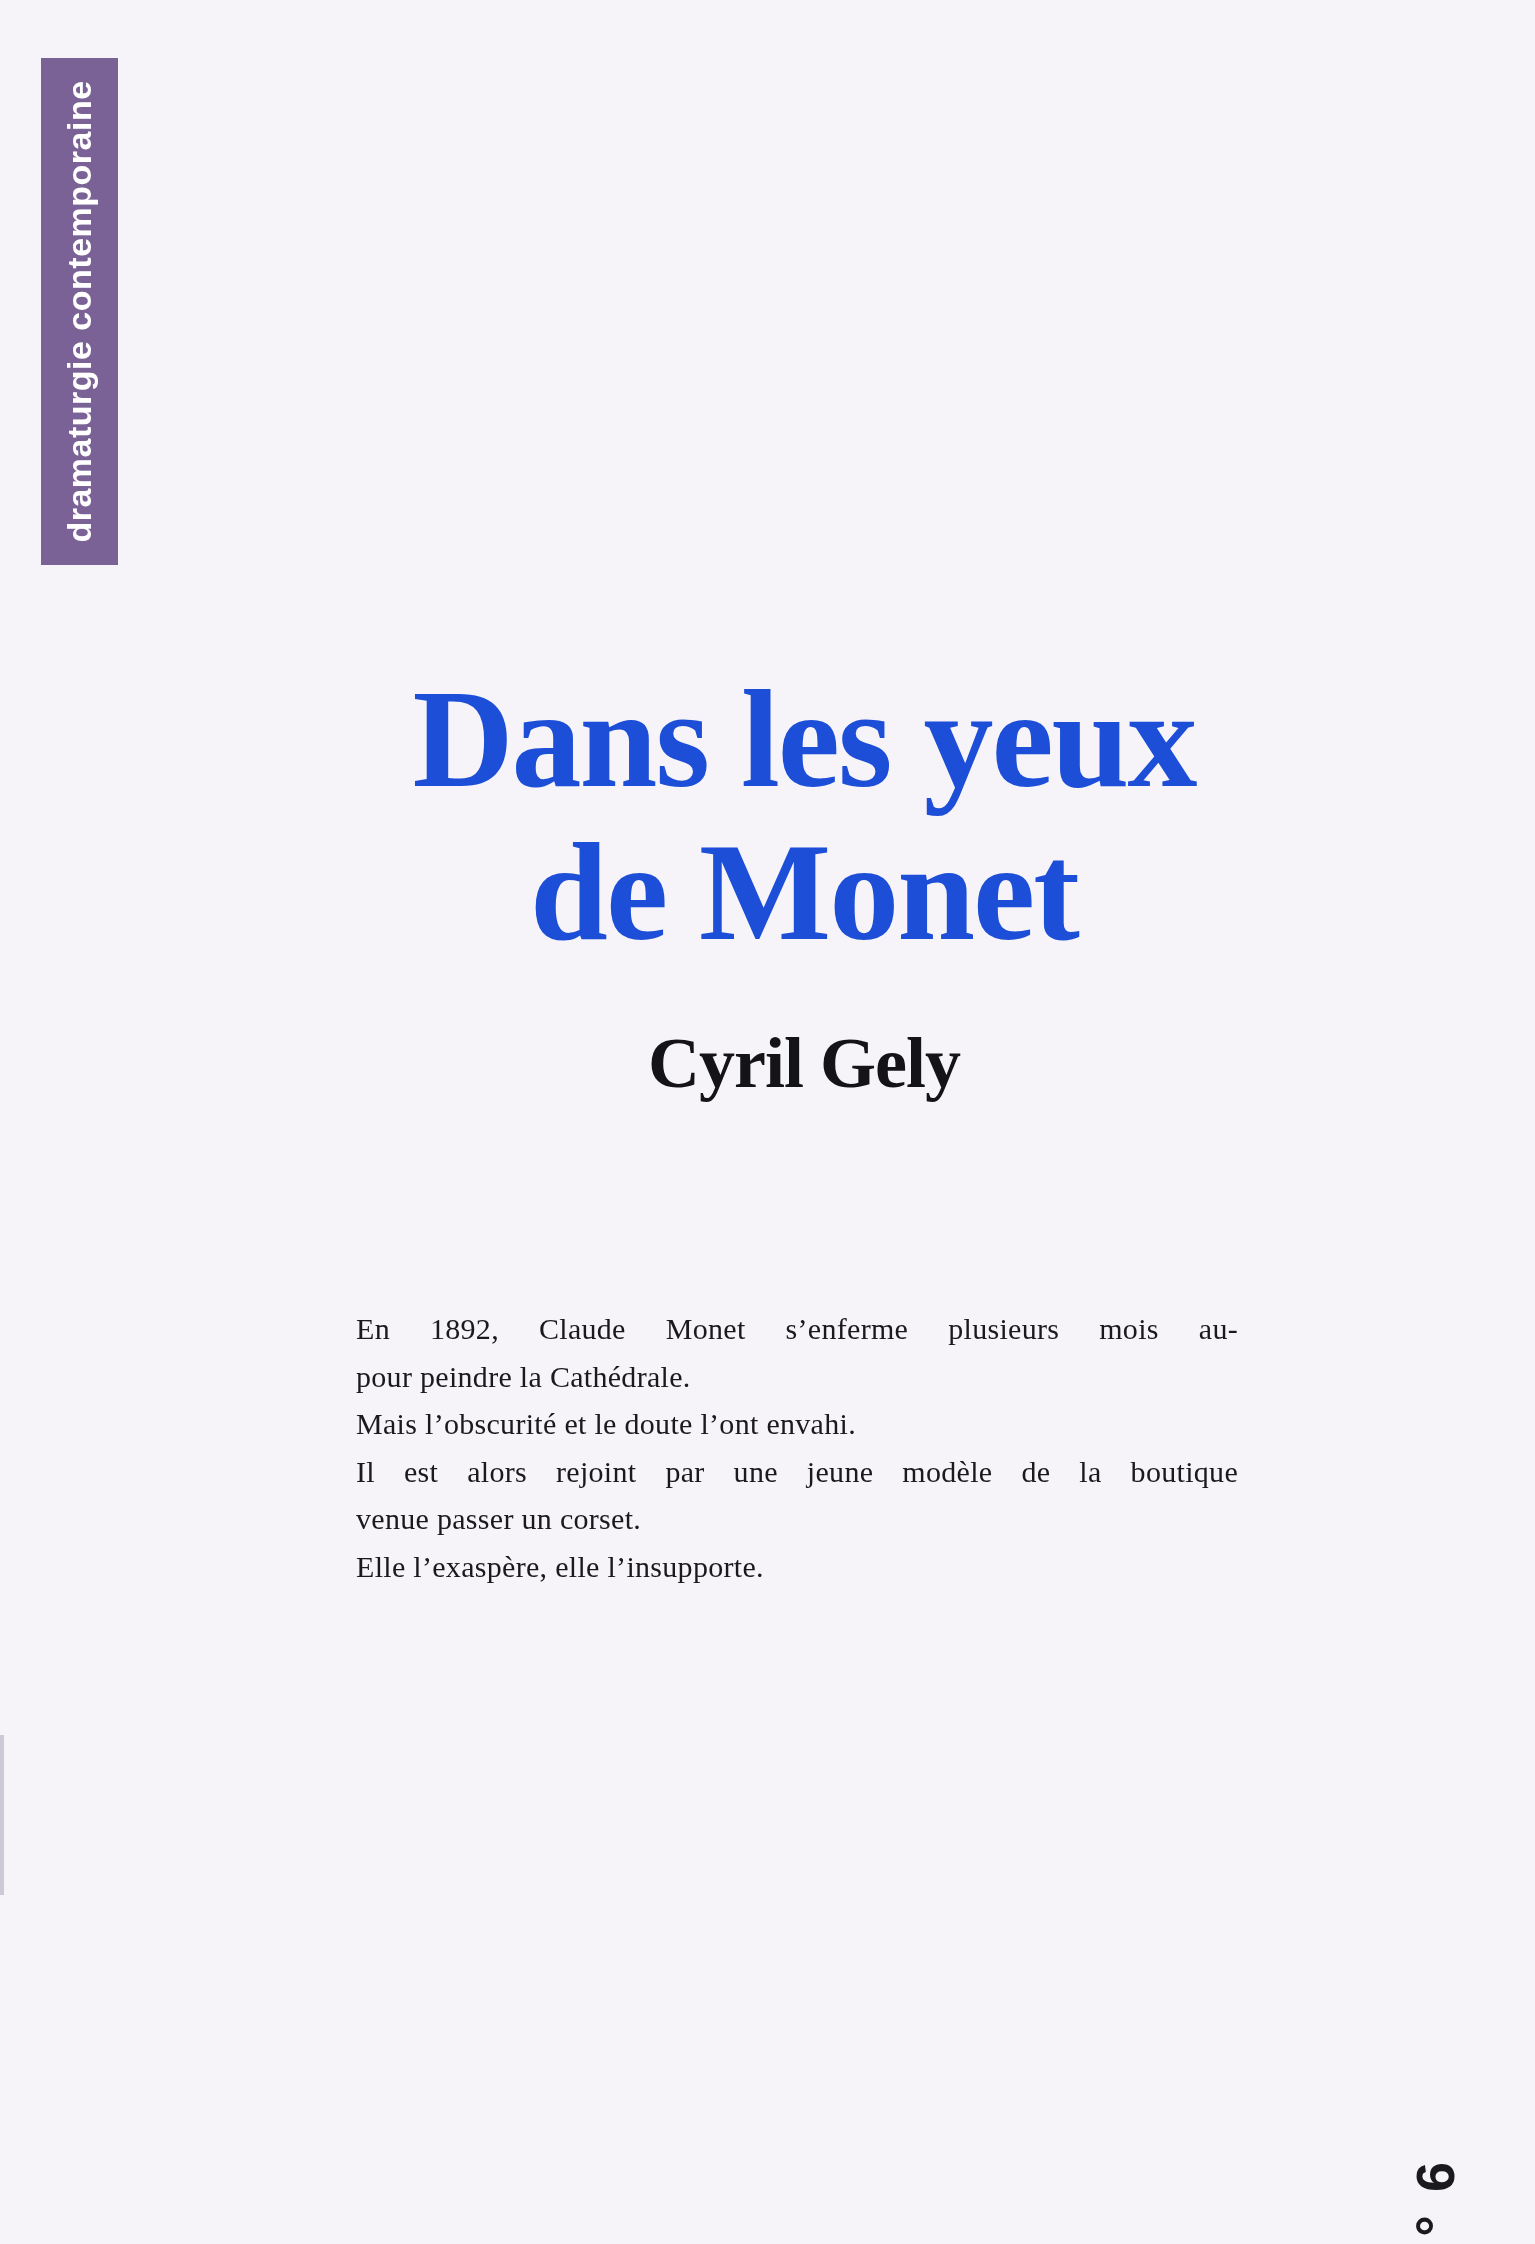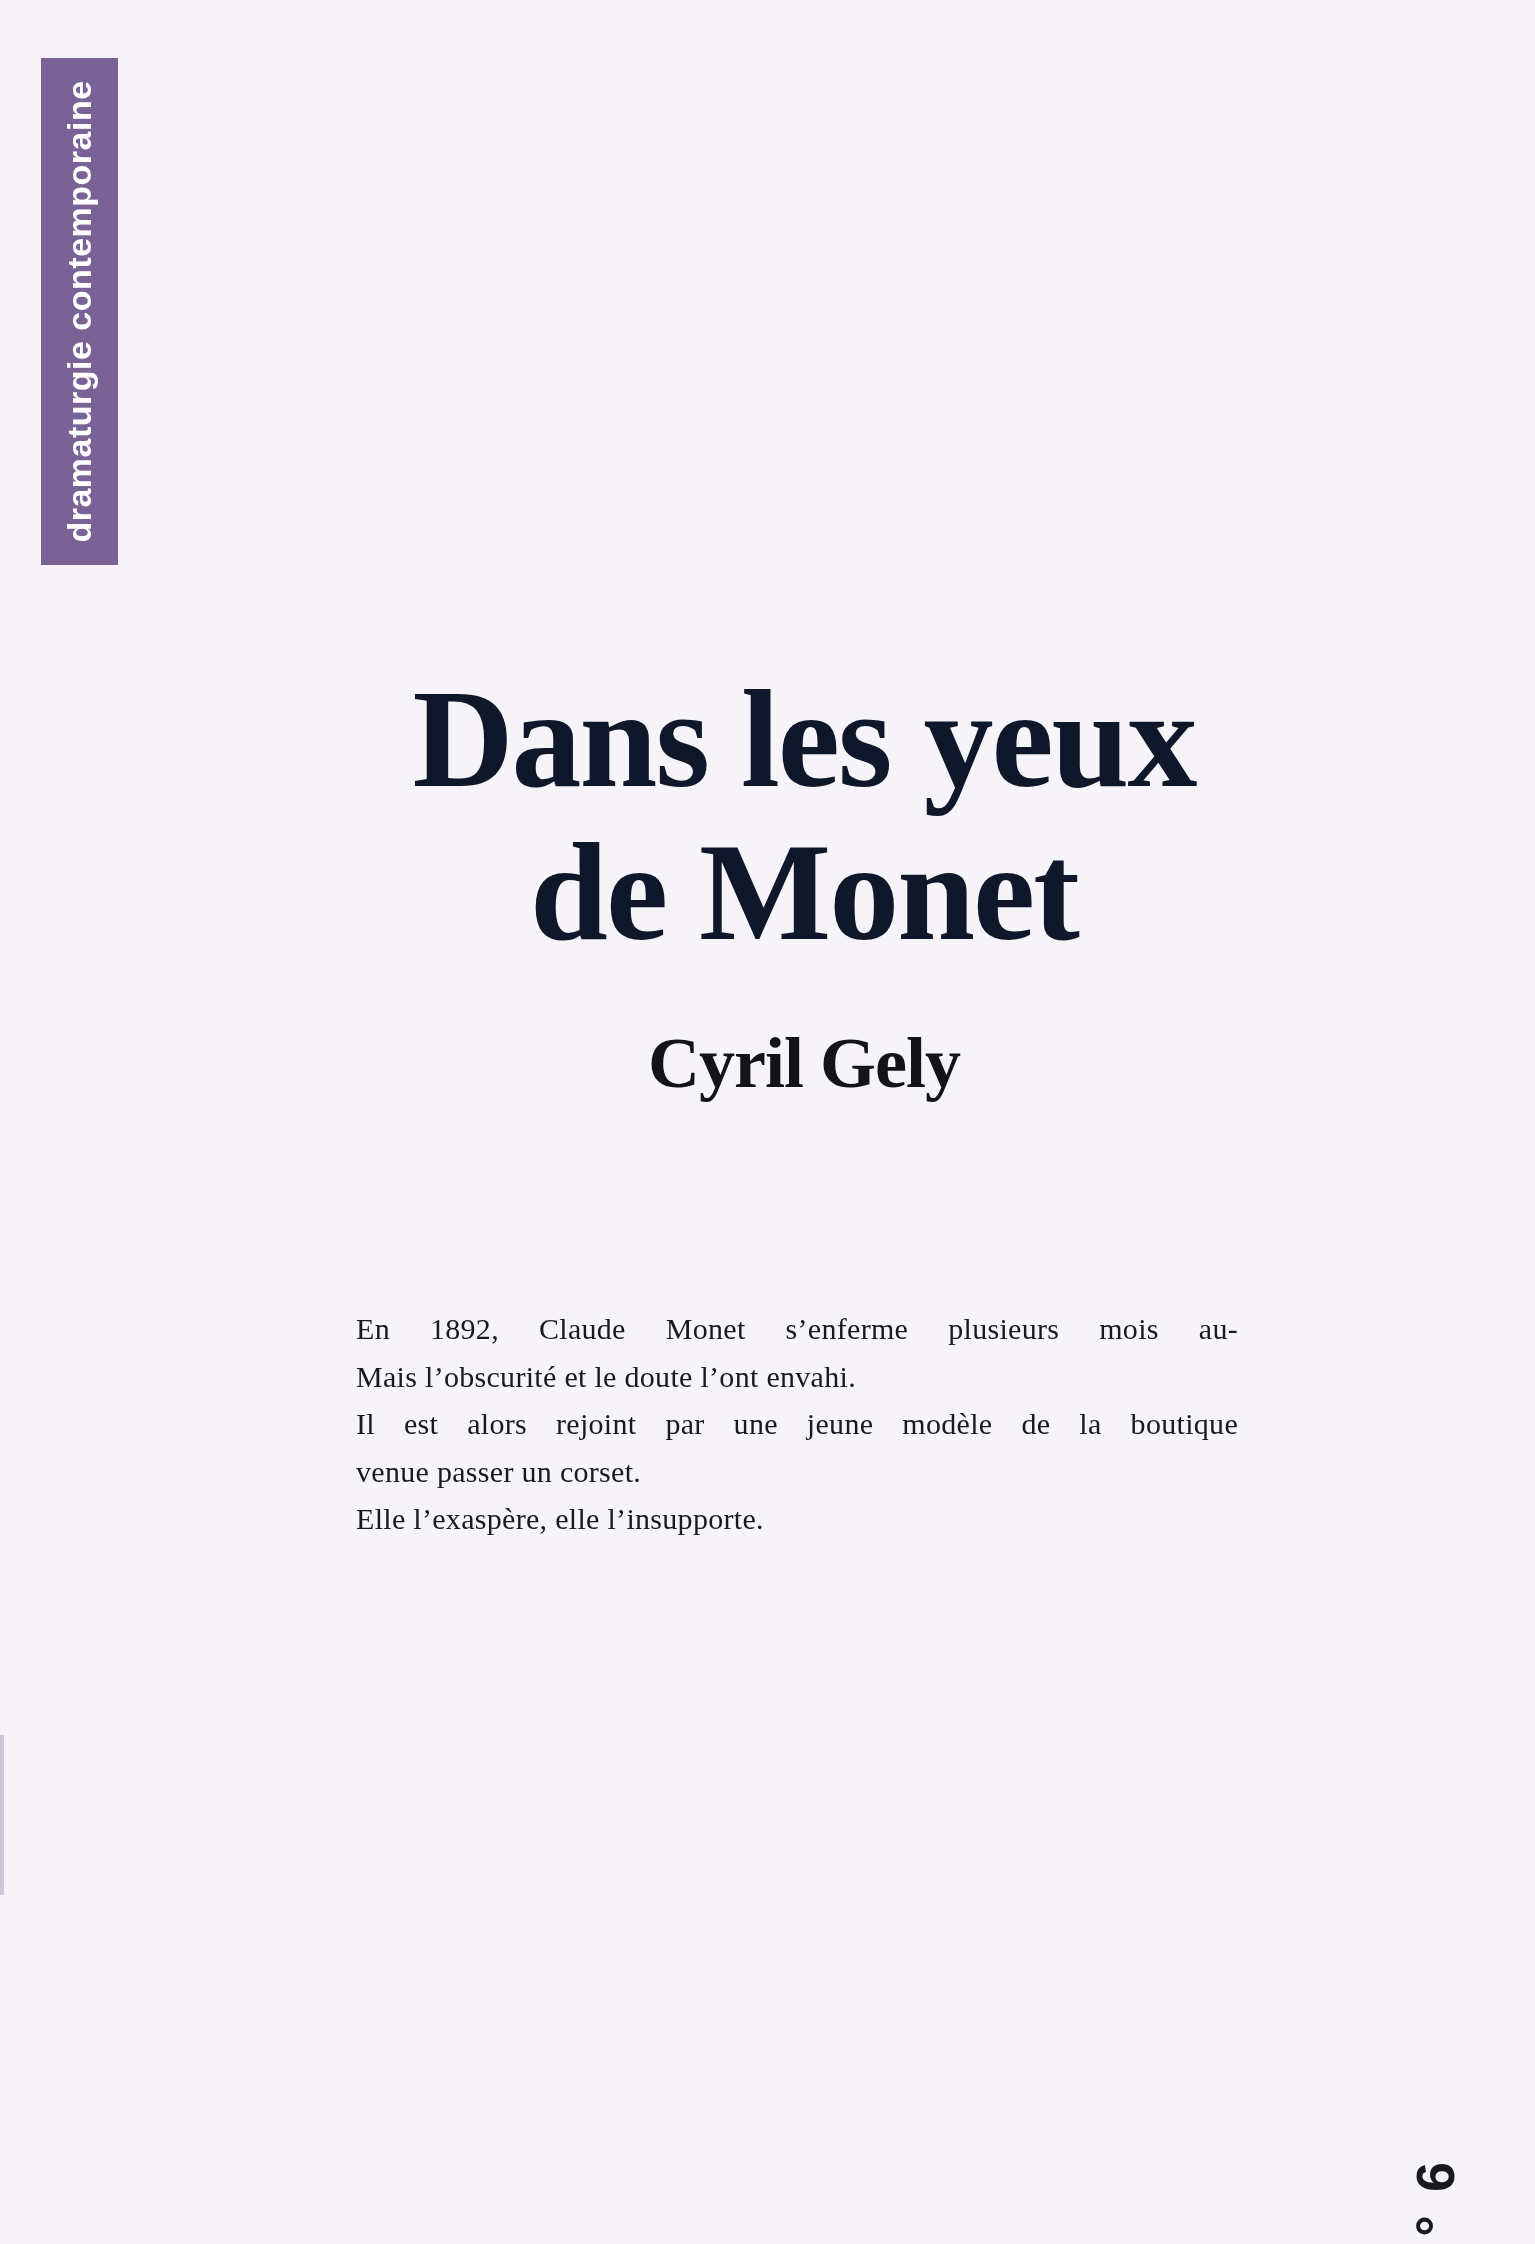--- a/index.html
+++ b/index.html
@@ -40,21 +40,21 @@
     right: 0;
     text-align: center;
   }
   .title-block { top: 662px; }
   .title-line {
     font-family: "Liberation Serif", "DejaVu Serif", serif;
     font-weight: 700;
     font-size: 140px;
     line-height: 153px;
     letter-spacing: -2px;
-    color: #0f172a;
+    color: #1d4ed8;
   }
   .author-block { top: 1022px; }
   .author-name {
     font-family: "Liberation Serif", "DejaVu Serif", serif;
     font-weight: 700;
     font-size: 72px;
     line-height: 82px;
     letter-spacing: -1px;
     color: #141318;
   }
@@ -117,20 +117,21 @@
 
 <div class="content-col author-block" style="position:absolute;">
   <div class="author-name">Cyril Gely</div>
 </div>
 
 <div class="synopsis">
 
     <span class="line justify">En 1892, Claude Monet s’enferme plusieurs mois au-</span>
 
 
+    <span class="line">pour peindre la Cathédrale.</span>
 
     <span class="line">Mais l’obscurité et le doute l’ont envahi.</span>
 
     <span class="line justify">Il est alors rejoint par une jeune modèle de la boutique</span>
 
     <span class="line">venue passer un corset.</span>
 
     <span class="line">Elle l’exaspère, elle l’insupporte.</span>
 
   </div>

